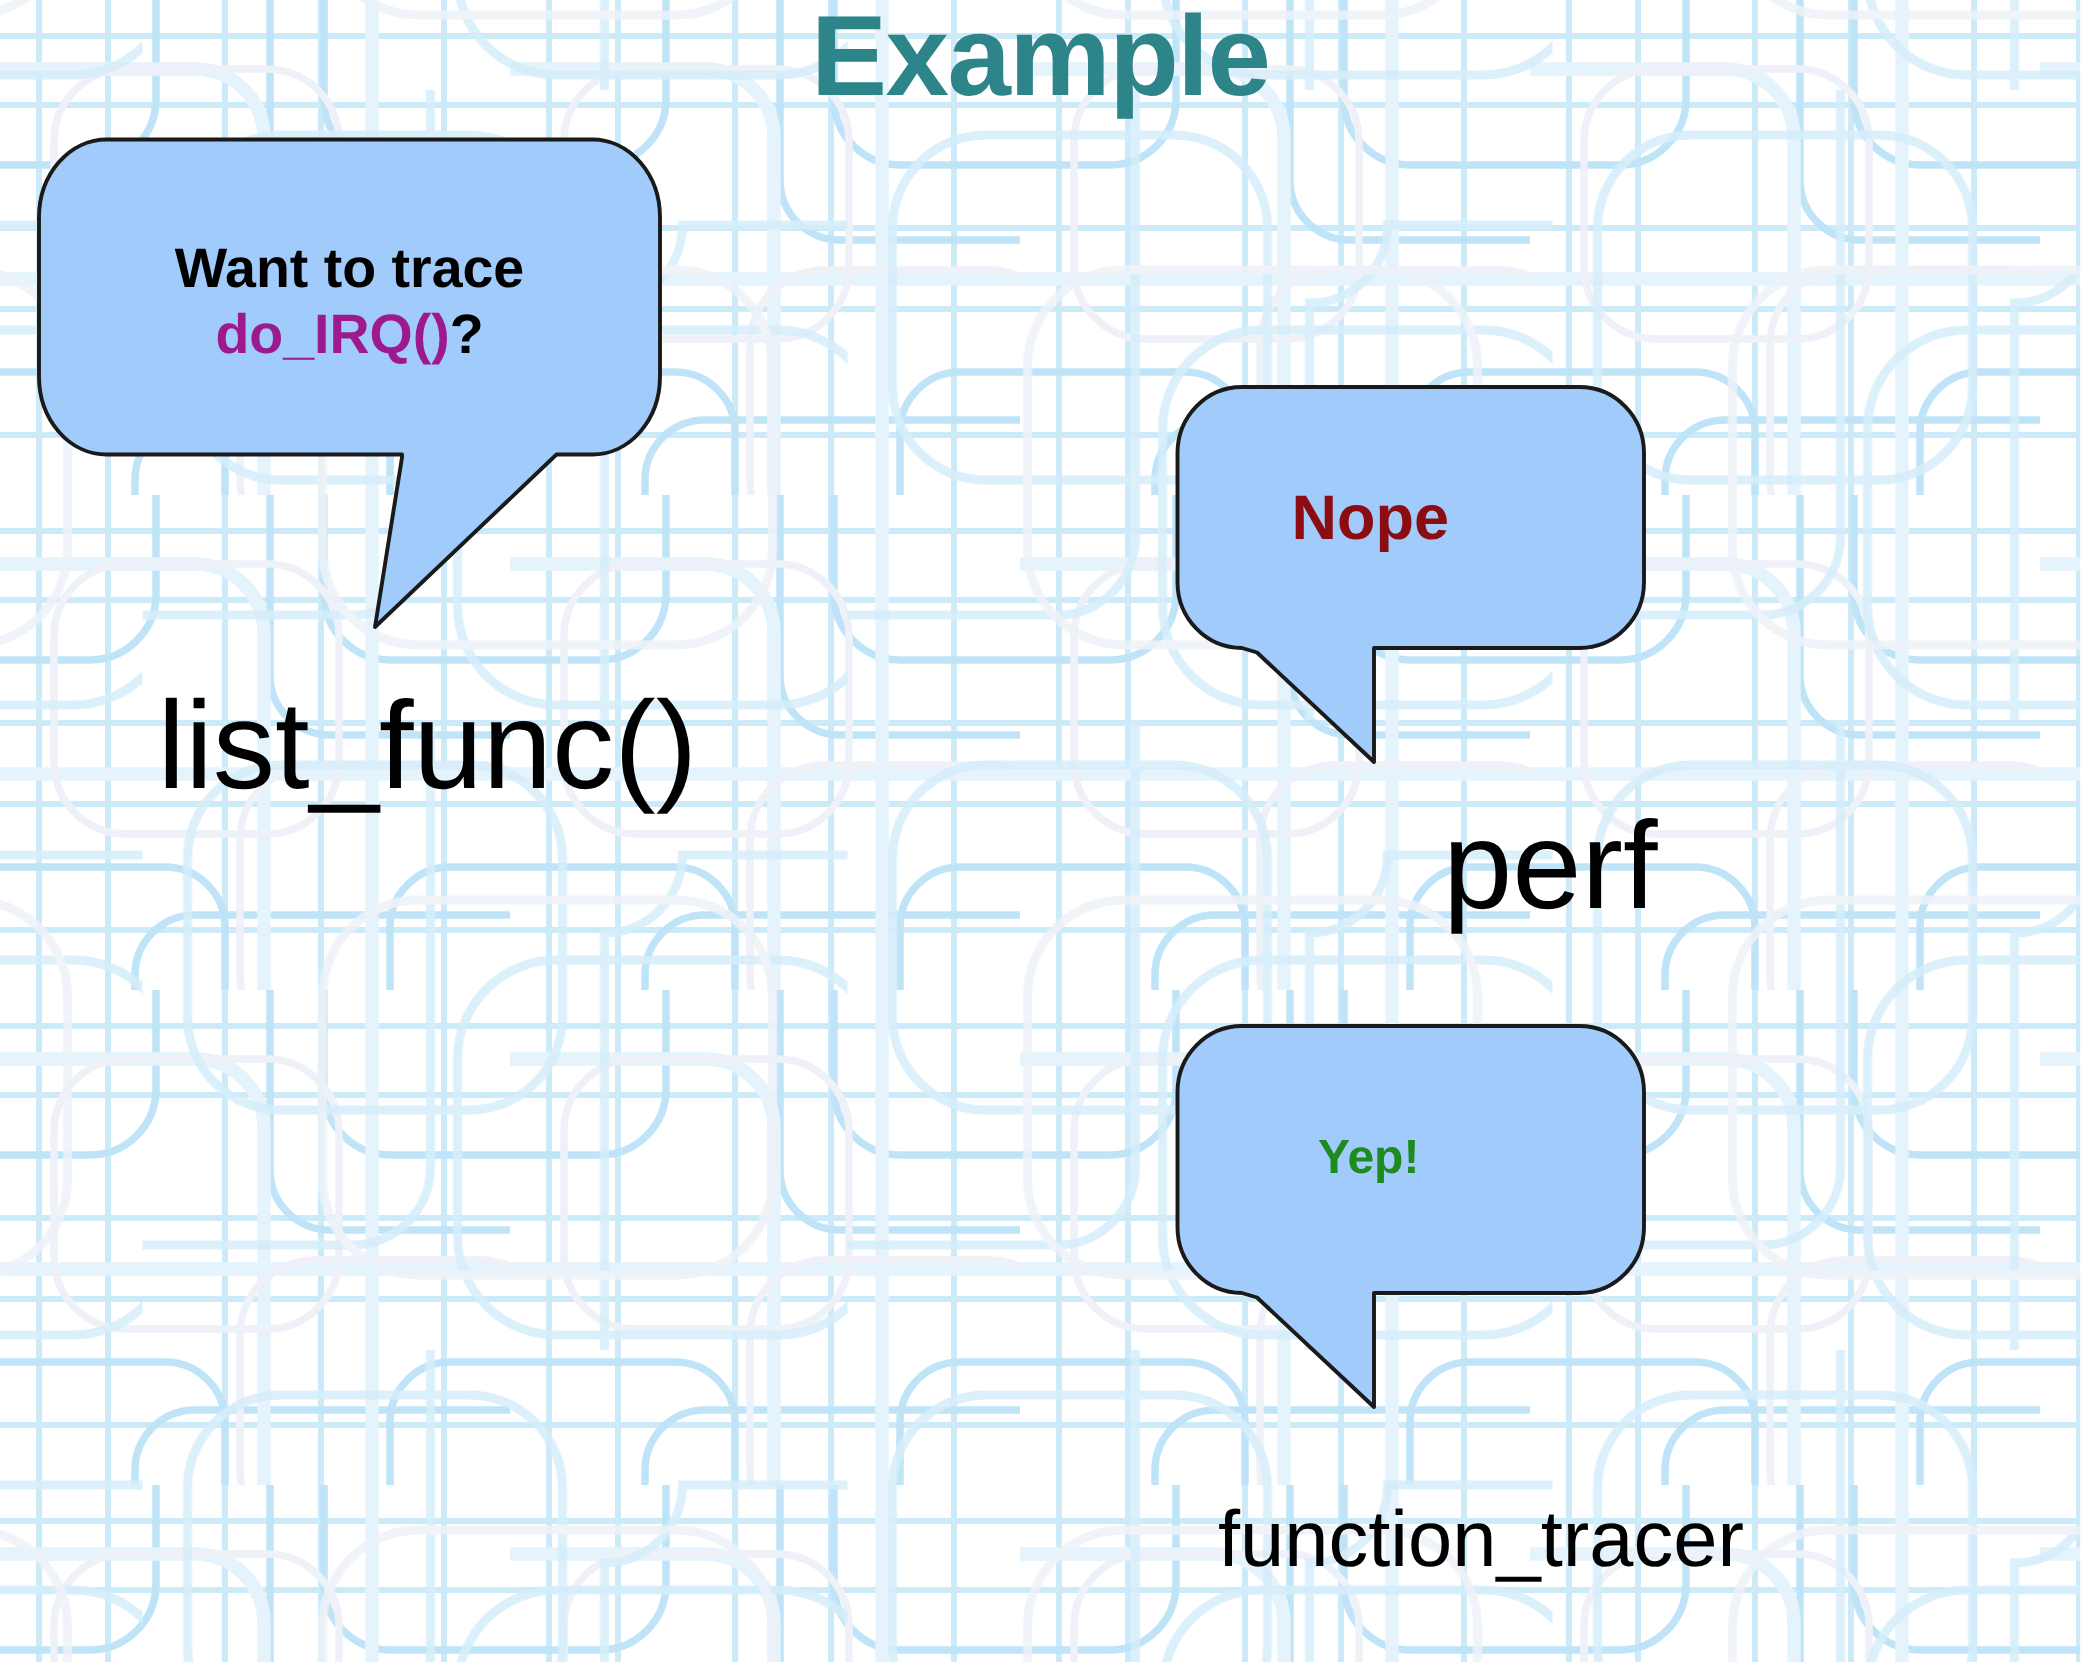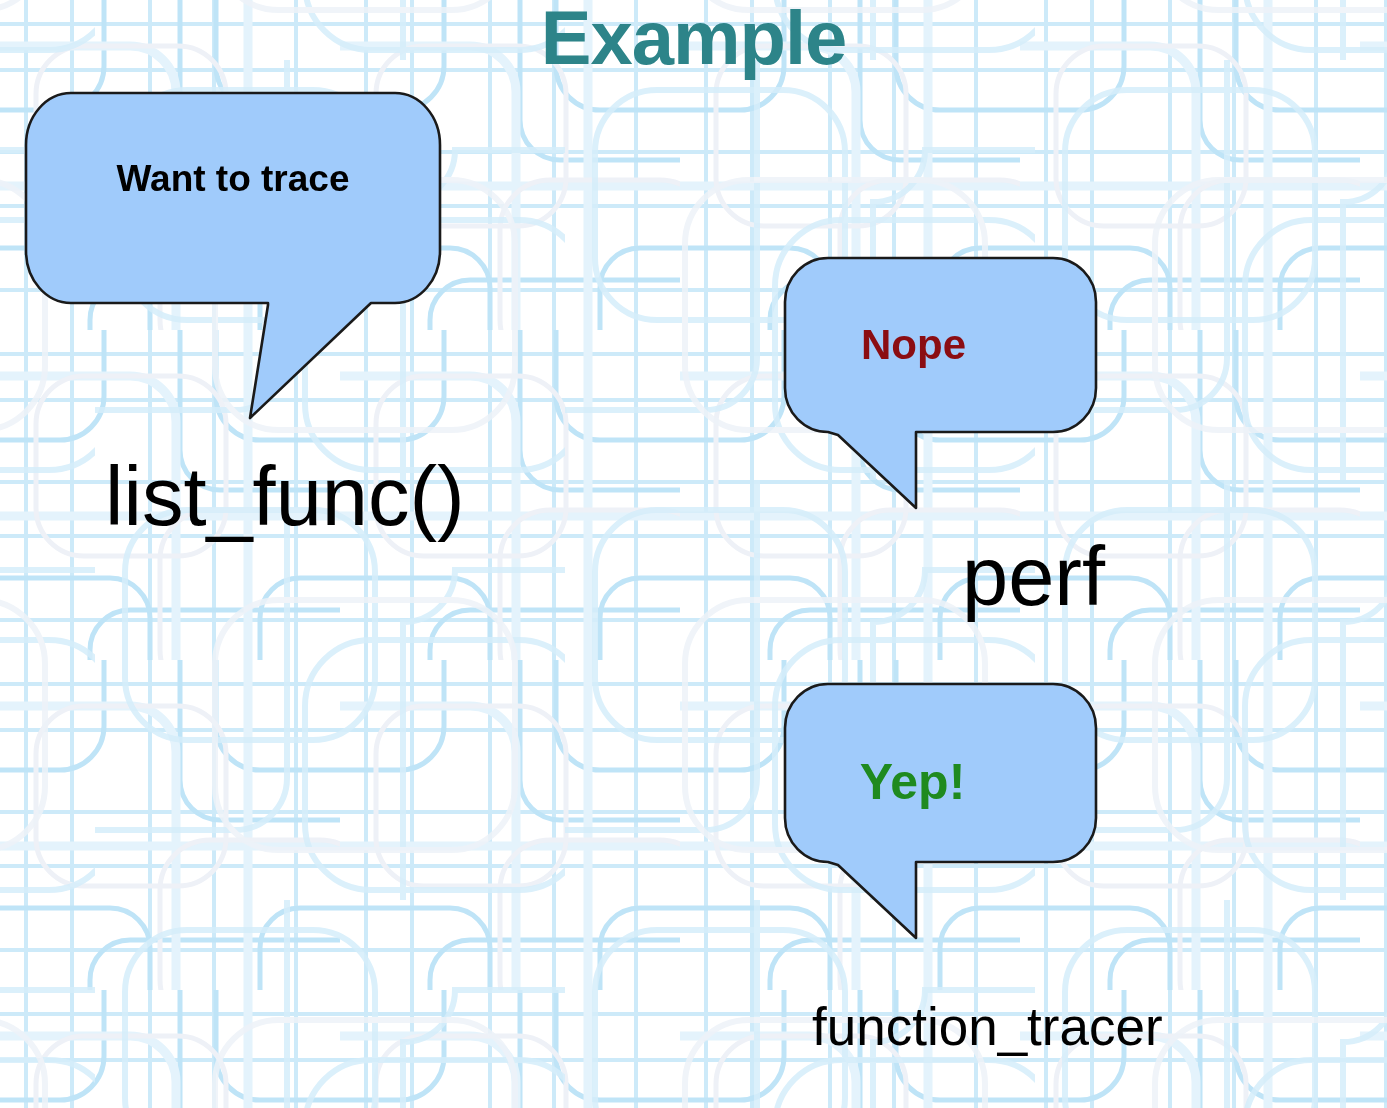--- a/index.html
+++ b/index.html
@@ -63,21 +63,21 @@
     top: 320px;
     width: 257px;
     font-size: 42px;
     font-weight: bold;
     color: #8b0d12;
   }
   #bubble3-text {
     left: 785px;
     top: 753px;
     width: 255px;
-    font-size: 50px;
+    font-size: 32px;
     font-weight: bold;
     color: #1f8a1f;
   }
   .caption {
     position: absolute;
     color: #000000;
     white-space: nowrap;
     line-height: 1.0;
   }
   #caption-list-func {
@@ -191,20 +191,21 @@
              L 916 938
              L 838 865
              L 828 862
              A 43 44 0 0 1 785 818
              L 785 728
              A 43 44 0 0 1 828 684 Z" fill="#a0cbfb" stroke="#1a1a1a" stroke-width="2.6" stroke-linejoin="round"></path>
   </svg>
 
   <div class="bubble-text" id="bubble1-text">
     <div>Want to trace</div>
+    <div><span class="purple">do_IRQ()</span><span>?</span></div>
   </div>
 
   <div class="bubble-text" id="bubble2-text">Nope</div>
 
   <div class="bubble-text" id="bubble3-text">Yep!</div>
 
   <div class="caption" id="caption-list-func">list_func()</div>
   <div class="caption" id="caption-perf">perf</div>
   <div class="caption" id="caption-function-tracer">function_tracer</div>
 

